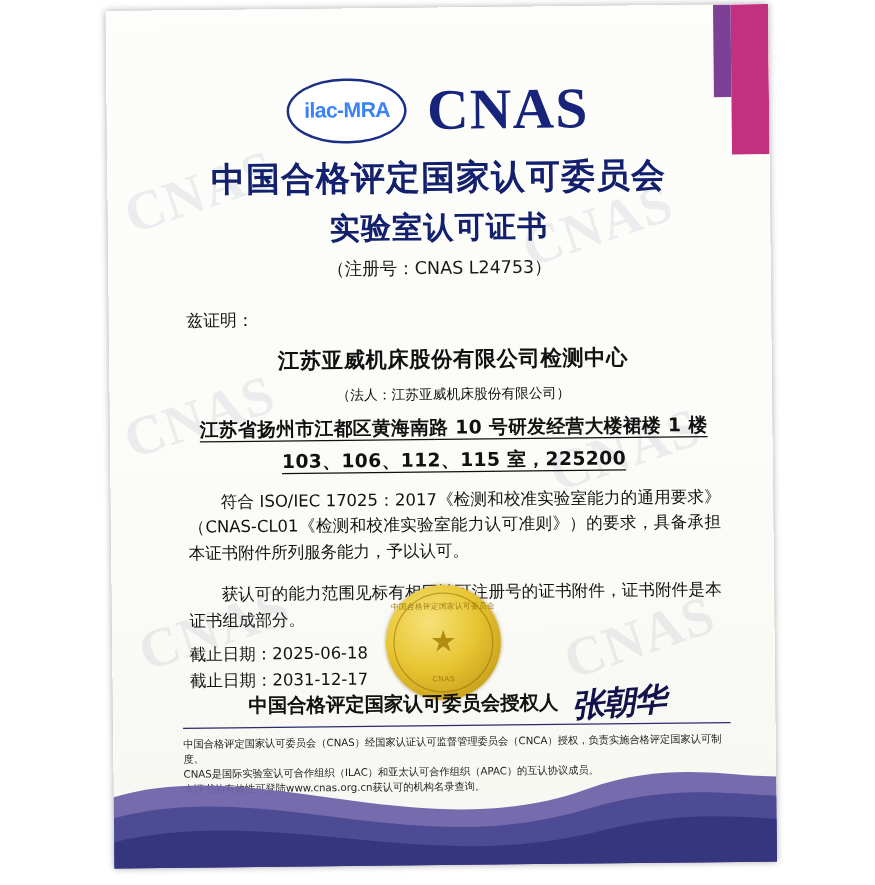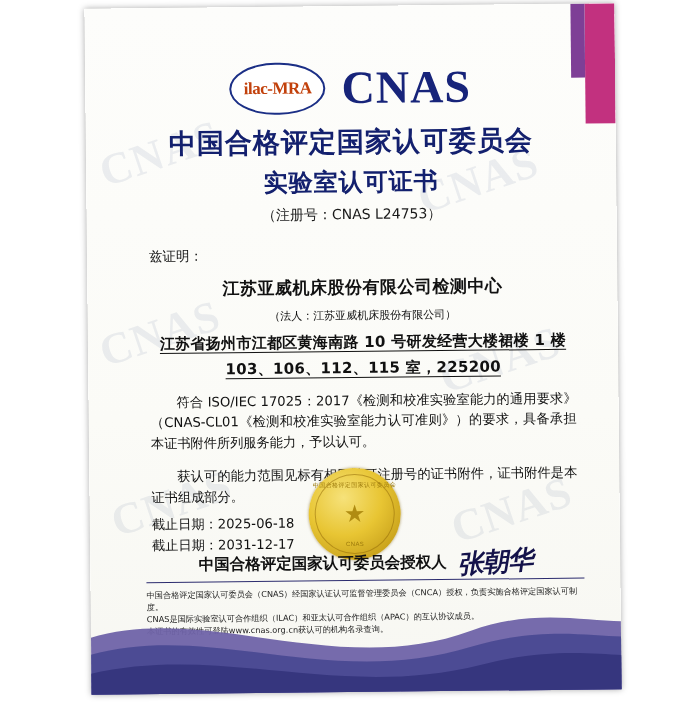--- a/index.html
+++ b/index.html
@@ -79,24 +79,24 @@
     height: 48px;
     border: 2px solid #1b2f86;
     border-radius: 50%/52%;
     display: flex;
     align-items: center;
     justify-content: center;
     background: #ffffff;
     position: relative;
   }
   #ilac-mark .ilac-text {
-    font-family: Liberation Serif, serif;
+    font-family: Liberation Sans, sans-serif;
     font-weight: bold;
     font-size: 17px;
-    color: #c2410c;
+    color: #3b82f6;
     letter-spacing: -0.5px;
   }
   #cnas-wordmark {
     font-family: "Liberation Serif", serif;
     font-weight: bold;
     font-size: 46px;
     color: #17247a;
     letter-spacing: 1px;
     line-height: 1;
   }

